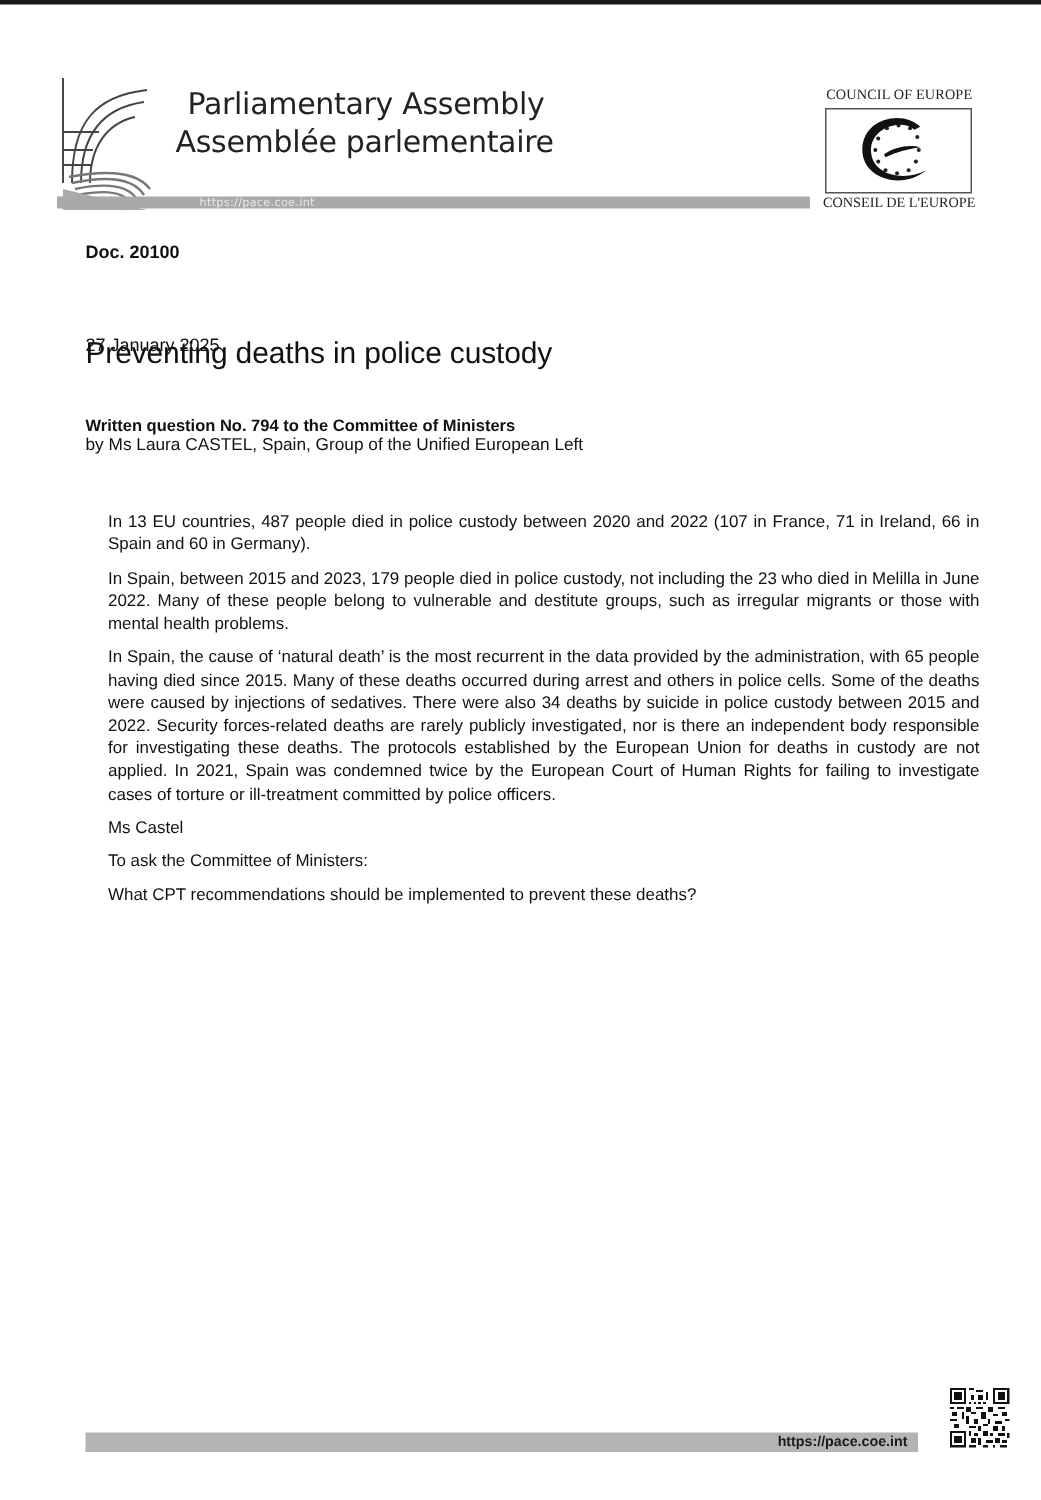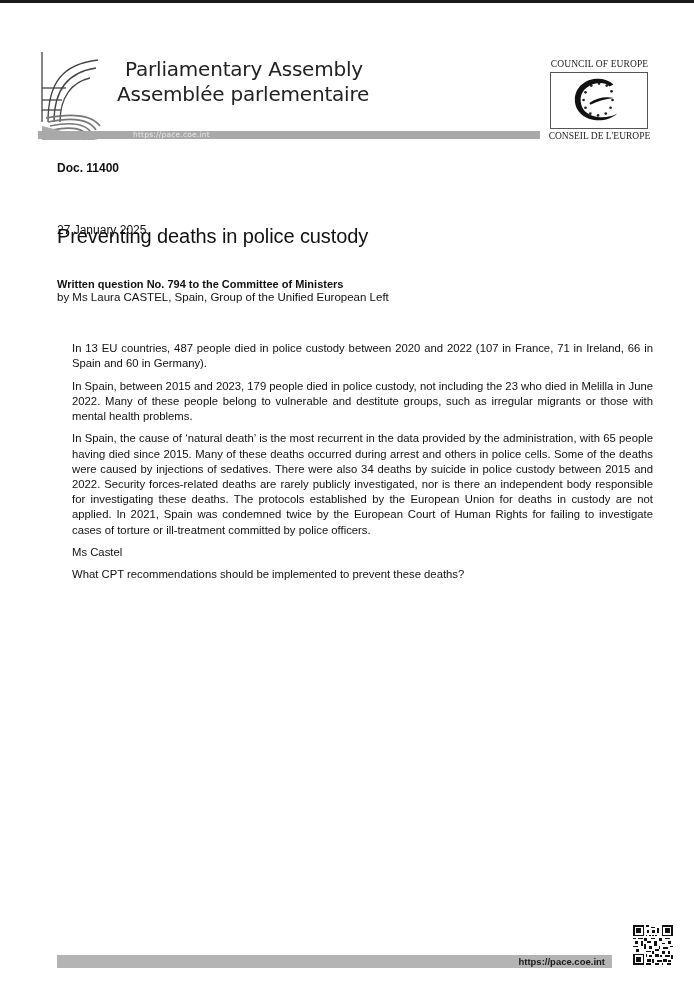--- a/index.html
+++ b/index.html
@@ -134,31 +134,32 @@
       <circle cx="33" cy="28" r="1.4"></circle>
       <circle cx="35" cy="20" r="1.4"></circle>
       <circle cx="41" cy="13" r="1.4"></circle>
     </g>
     <path d="M64 12 C 52 0, 24 6, 24 28 C 24 48, 52 56, 68 42 C 54 50, 30 46, 30 28 C 30 12, 52 6, 60 14 Z" fill="#111"></path>
     <path d="M39 31 C 46 26, 56 24, 64 26 C 56 27, 48 29, 40 33 Z" fill="#111"></path>
   </svg>
 </div>
 <div class="coe-bottom">CONSEIL DE L'EUROPE</div>
 
-<div class="doc-number">Doc. 11400</div>
+<div class="doc-number">Doc. 20100</div>
 <div class="doc-date">27 January 2025</div>
 <h1 class="doc-title">Preventing deaths in police custody</h1>
 <div class="question-heading">Written question No. 794 to the Committee of Ministers</div>
 <div class="question-byline">by Ms Laura CASTEL, Spain, Group of the Unified European Left</div>
 
 <div class="body-text">
   <p class="just-last">In 13 EU countries, 487 people died in police custody between 2020 and 2022 (107 in France, 71 in Ireland, 66 in Spain and 60 in Germany).</p>
   <p class="just-last">In Spain, between 2015 and 2023, 179 people died in police custody, not including the 23 who died in Melilla in June 2022. Many of these people belong to vulnerable and destitute groups, such as irregular migrants or those with mental health problems.</p>
   <p class="just-last">In Spain, the cause of ‘natural death’ is the most recurrent in the data provided by the administration, with 65 people having died since 2015. Many of these deaths occurred during arrest and others in police cells. Some of the deaths were caused by injections of sedatives. There were also 34 deaths by suicide in police custody between 2015 and 2022. Security forces-related deaths are rarely publicly investigated, nor is there an independent body responsible for investigating these deaths. The protocols established by the European Union for deaths in custody are not applied. In 2021, Spain was condemned twice by the European Court of Human Rights for failing to investigate cases of torture or ill-treatment committed by police officers.</p>
   <p class="left">Ms Castel</p>
+  <p class="left">To ask the Committee of Ministers:</p>
   <p class="left">What CPT recommendations should be implemented to prevent these deaths?</p>
 </div>
 
 <div class="footer-bar">
   <span class="footer-url">https://pace.coe.int</span>
 </div>
 
 <svg class="qr-code" viewBox="0 0 25 25" shape-rendering="crispEdges">
   <rect x="0" y="0" width="25" height="25" fill="#fff"></rect>
   <g fill="#111">

